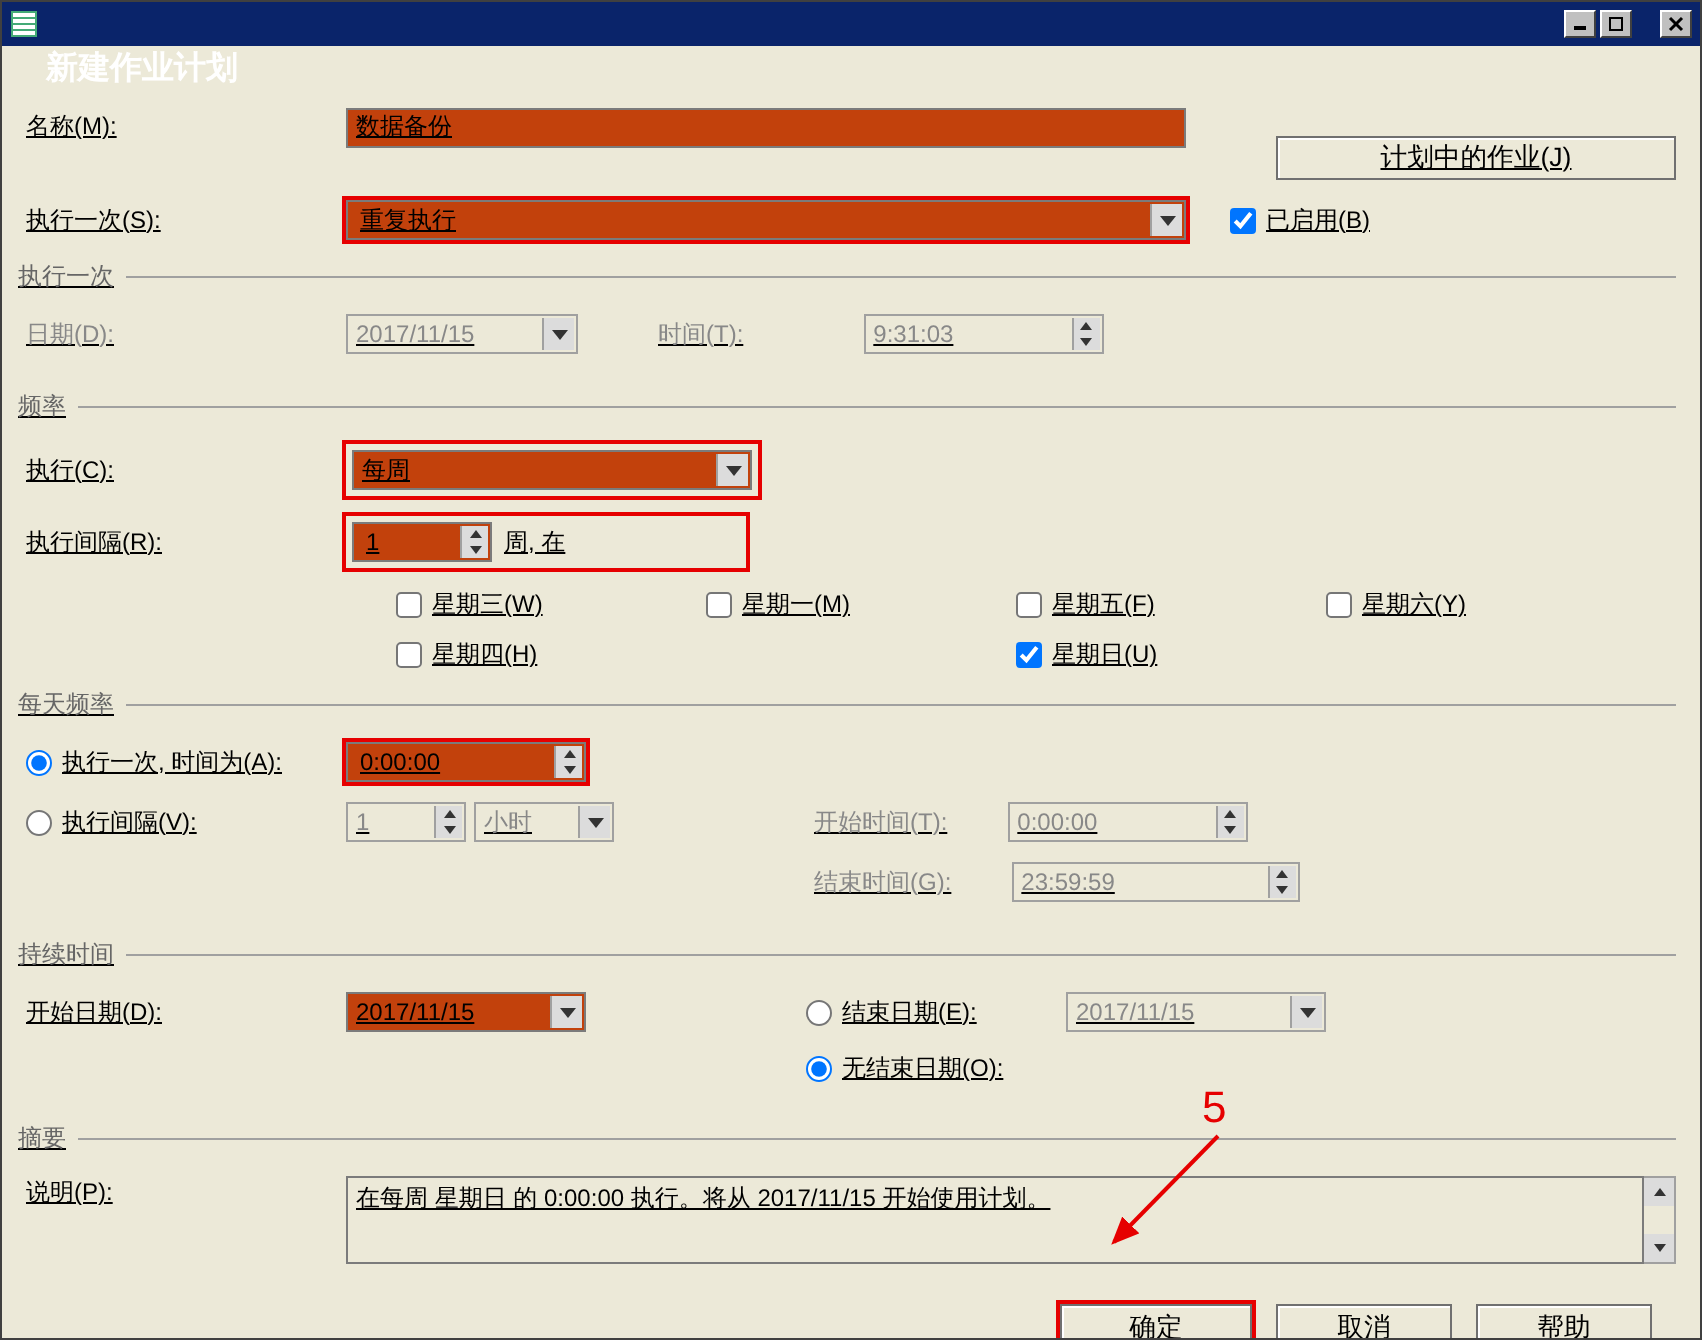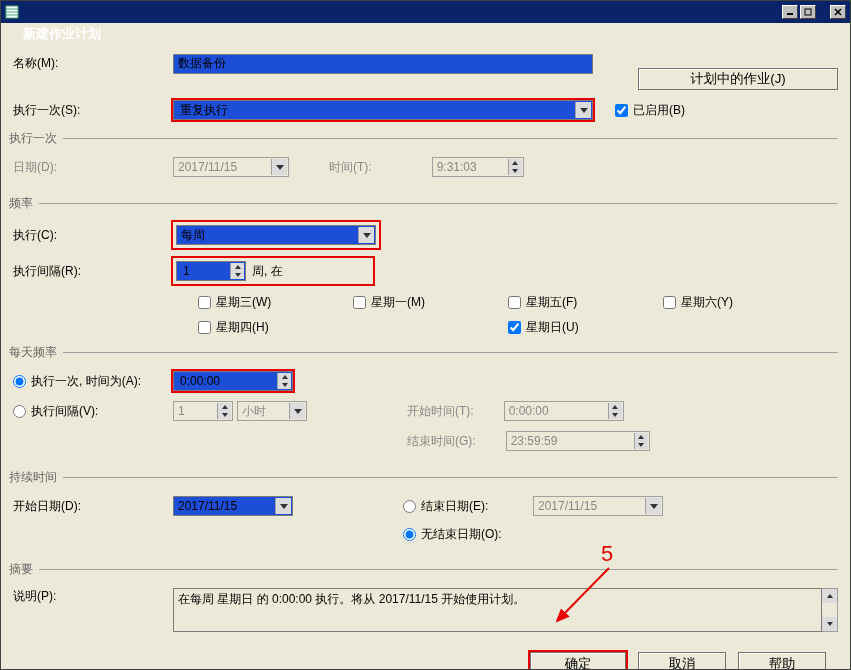--- a/index.html
+++ b/index.html
@@ -27,49 +27,50 @@
   padding: 0 4px;
 }
 .titlebar .tbicon {
   width: 14px; height: 14px;
   margin-right: 4px;
   display: inline-flex;
 }
 .titlebar .title {
   flex: 1;
   font-weight: bold;
-  font-size: 13px;
+  font-size: 16px;
   margin-top: 44px;
 }
 .tbbtns { display: flex; gap: 2px; }
 .tbbtn {
   width: 16px; height: 14px;
   background: #c0c0c0;
   border: 1px solid #fff;
   border-right-color: #404040;
   border-bottom-color: #404040;
   display: flex; align-items: center; justify-content: center;
   font-size: 10px; color: #000;
   cursor: default;
 }
 .tbbtn.spacer { width: 10px; background: transparent; border: none; }
 .content {
   flex: 1;
   padding: 14px 12px 8px 12px;
   position: relative;
   overflow: hidden;
+  text-decoration: underline;
 }
 .row { display: flex; align-items: center; margin-bottom: 10px; }
 .lbl { width: 160px; color: #000; }
 .lbl.disabled { color: #888; }
 input[type=text], .combo, .spin, textarea {
   font-family: inherit;
   font-size: 12px;
   border: 1px solid #7b7b7b;
-  background: #1d4ed8;
+  background: #c2410c;
   padding: 2px 4px;
   height: 20px;
 }
 input:disabled, .disabled-field {
   background: #ece9d8;
   color: #888;
   border: 1px solid #a0a0a0;
 }
 .combo { position: relative; display: inline-flex; align-items: center; }
 .combo .arrow {
@@ -212,21 +213,21 @@
 
     <fieldset>
       <legend>执行一次</legend>
       <div class="row">
         <span class="lbl disabled">日期(D):</span>
         <div class="combo disabled-field" style="width:116px">
           <span>2017/11/15</span>
           <span class="arrow"></span>
         </div>
         <span class="lbl disabled" style="width:auto;margin-left:40px;margin-right:60px">时间(T):</span>
-        <div class="spin disabled-field" style="width:92px">
+        <div class="spin disabled-field" style="width:120px">
           <span>9:31:03</span>
           <span class="spinbtns">
               <span class="sb up"></span>
               <span class="sb down"></span>
             </span>
         </div>
       </div>
     </fieldset>
 
     <fieldset>

